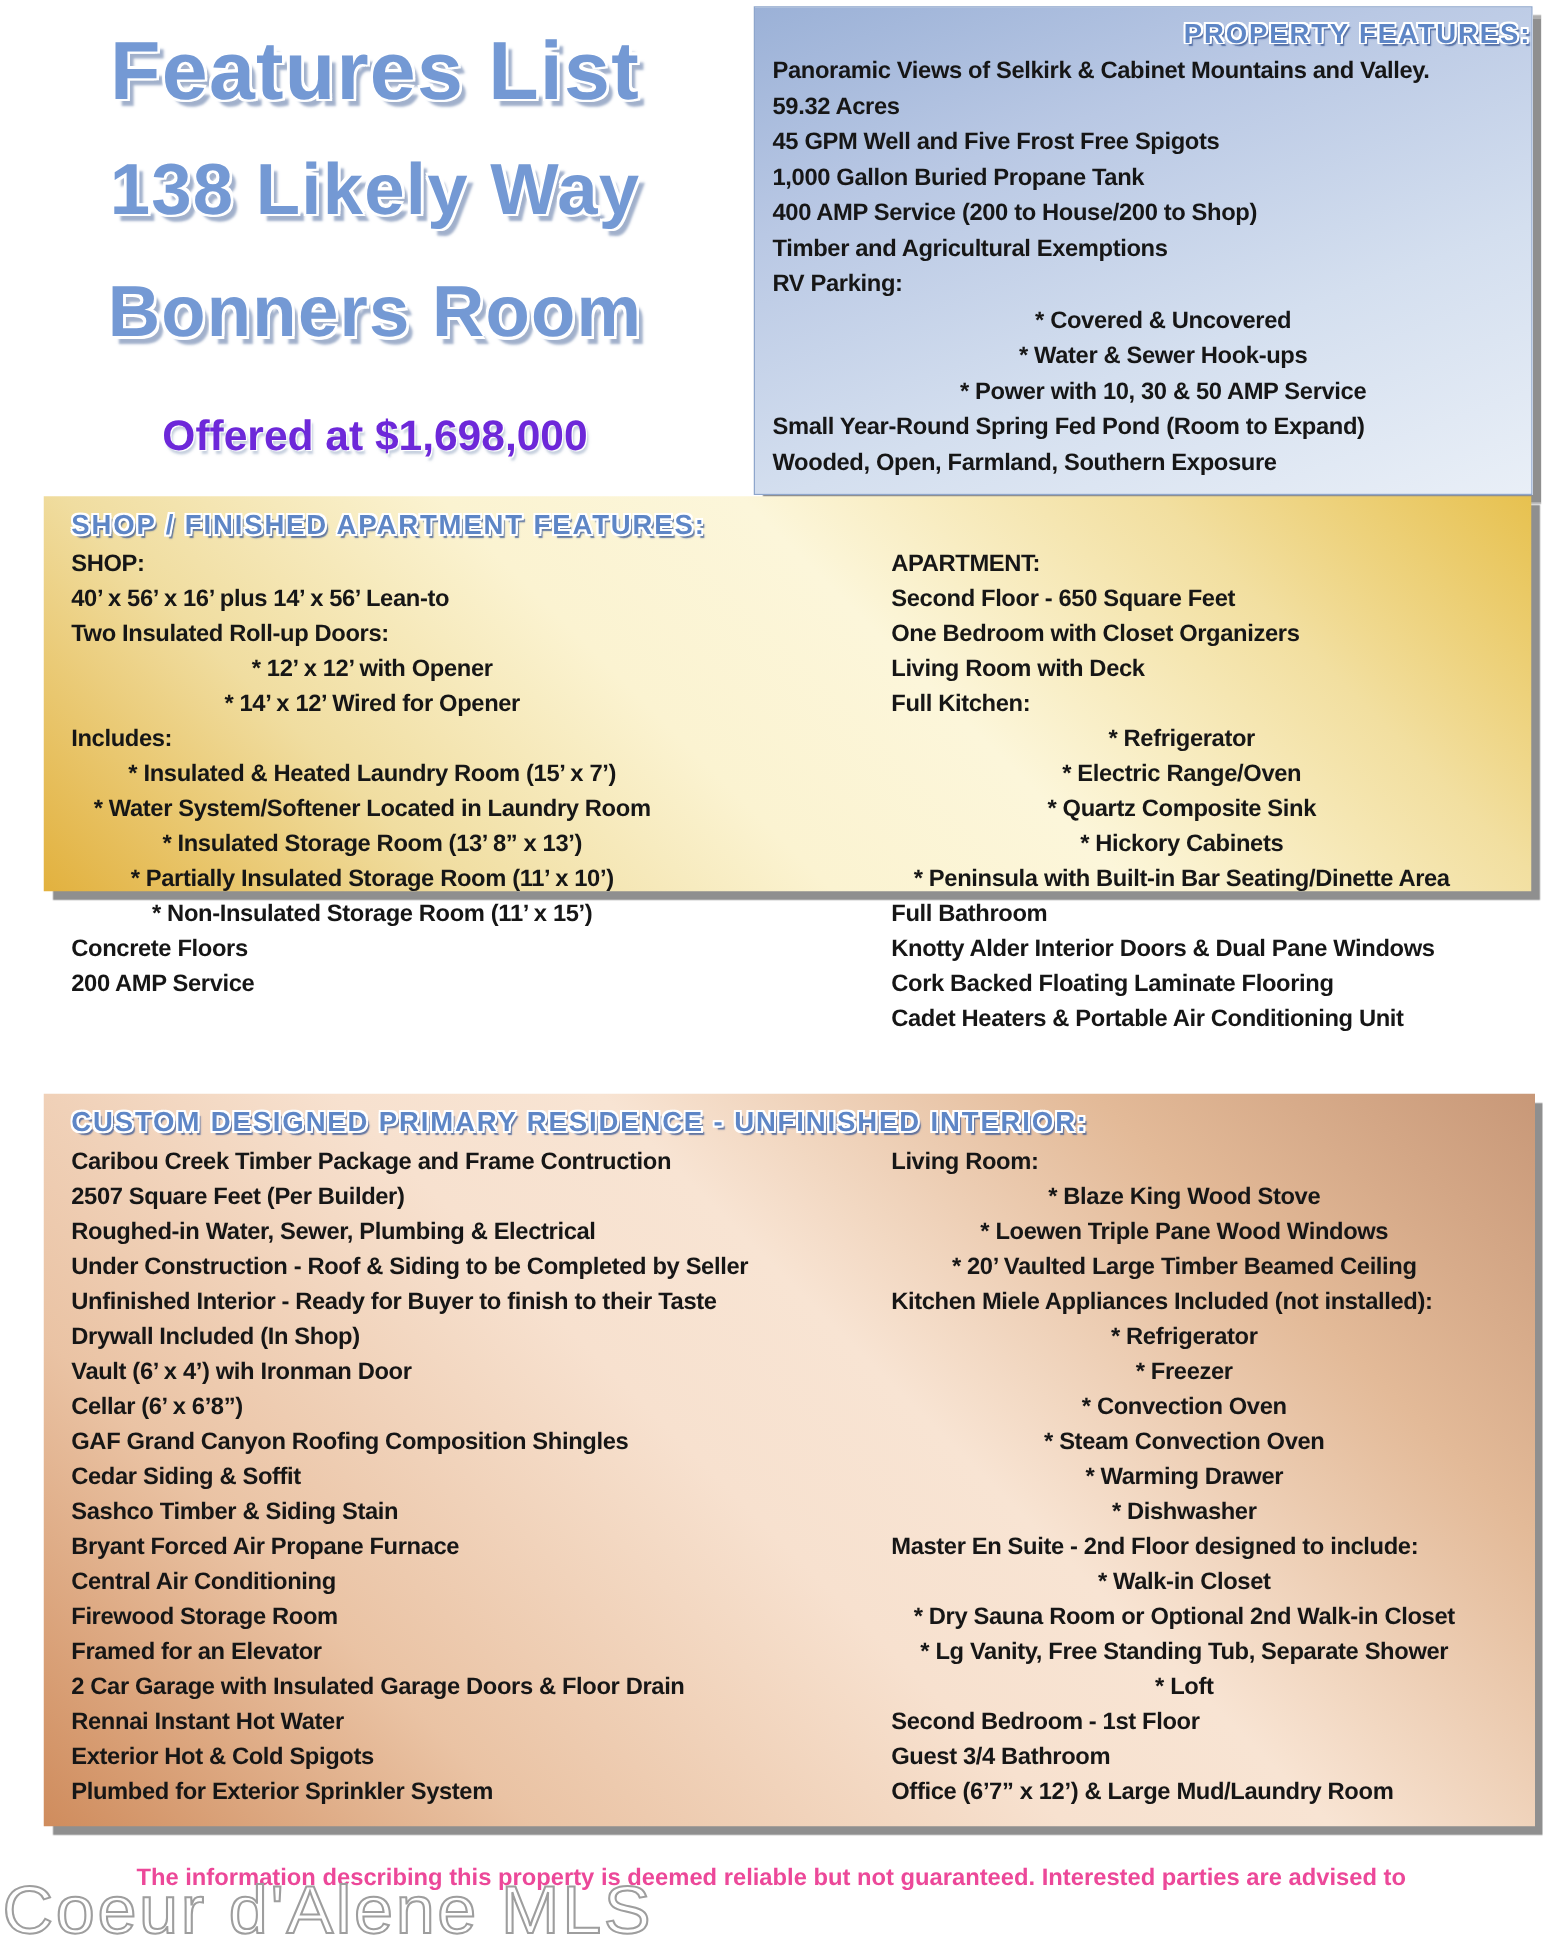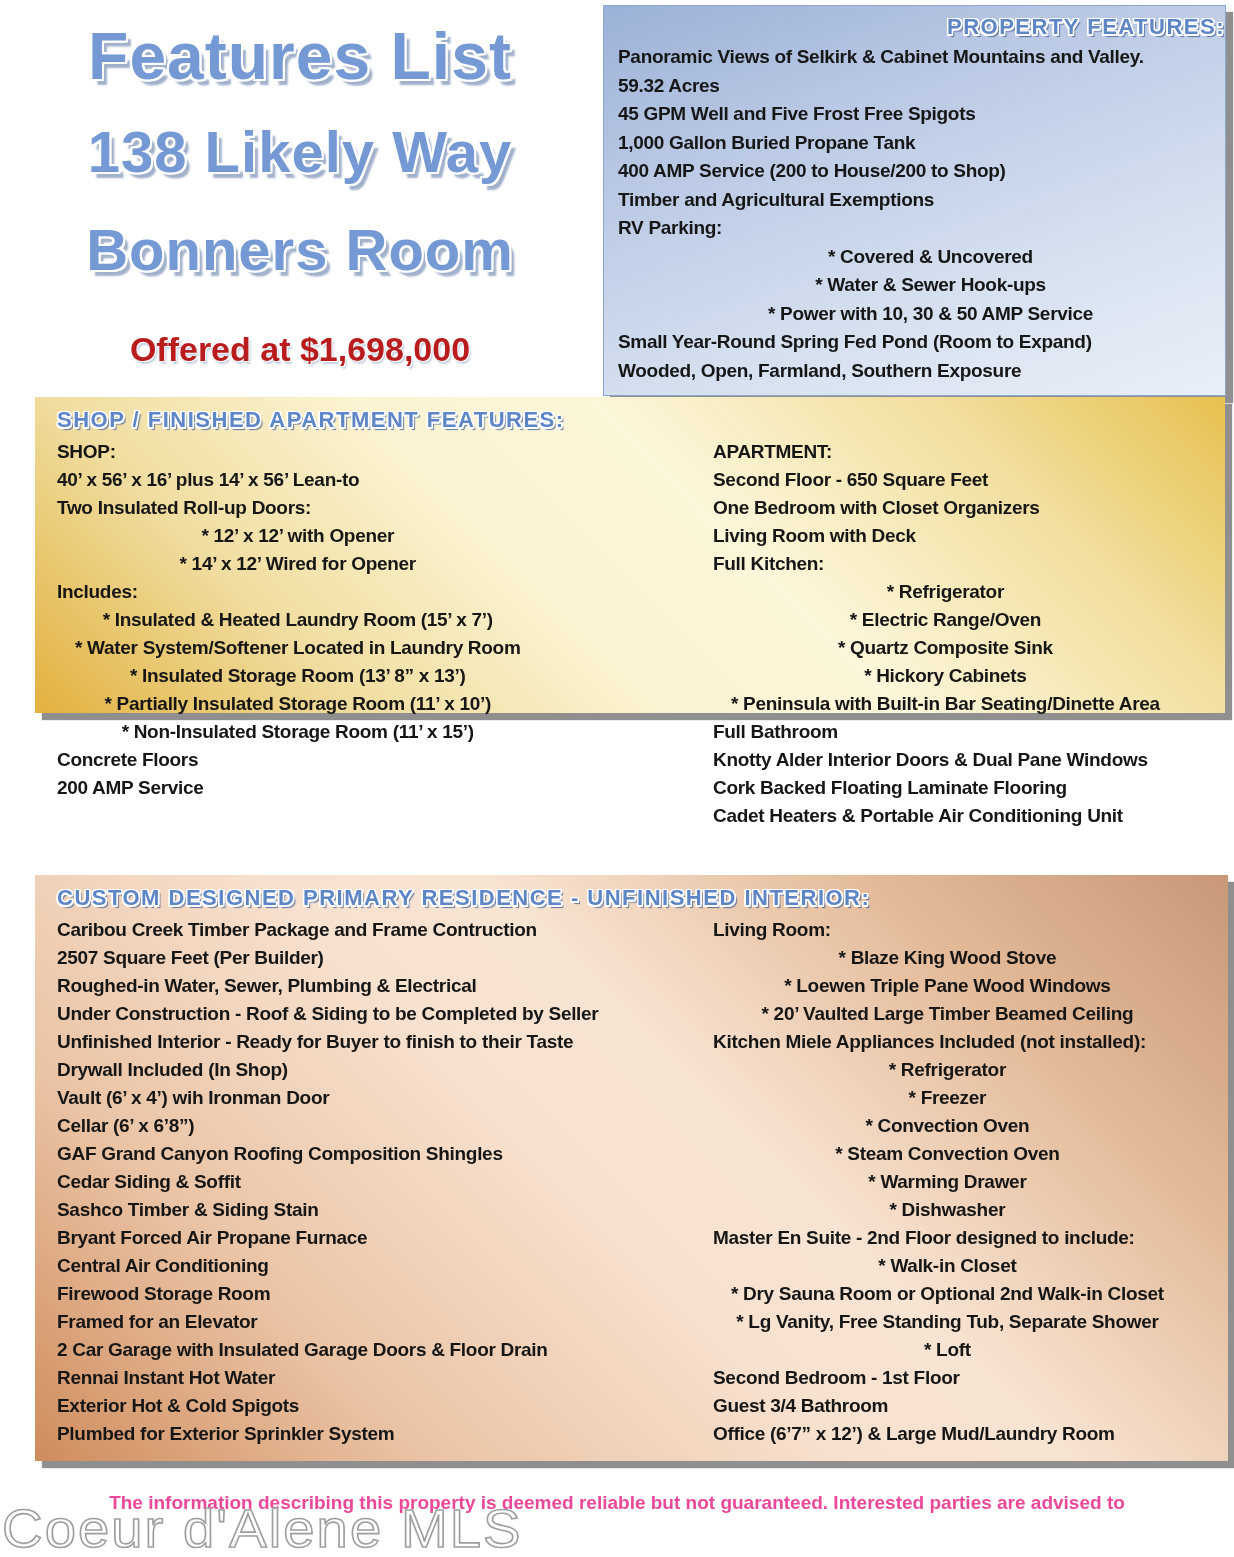--- a/index.html
+++ b/index.html
@@ -14,21 +14,21 @@
     text-shadow:
       -2px -2px 0 #ffffff, 2px -2px 0 #ffffff, -2px 2px 0 #ffffff, 2px 2px 0 #ffffff,
       0 -2px 0 #ffffff, 0 2px 0 #ffffff, -2px 0 0 #ffffff, 2px 0 0 #ffffff,
       5px 6px 2px rgba(130,150,185,0.75);
   }
   .t1{top:18px;font-size:66px;}
   .t2{top:118px;font-size:58px;}
   .t3{top:216px;font-size:58px;}
   .price{
     position:absolute;left:0;top:330px;width:600px;text-align:center;
-    font-size:34px;font-weight:700;color:#b91c1c;
+    font-size:34px;font-weight:700;color:#6d28d9;
     text-shadow:1px 1px 0 #ffffff, 2px 3px 2px rgba(140,160,190,0.5);
   }
   
   .gbox{position:absolute;box-shadow:7px 7px 1px #8f8f8f;}
   .box-blue{
     left:603px;top:5px;width:623px;height:391px;
     background:linear-gradient(160deg,#9bb1d7 0%,#b9c8e4 30%,#d4dfef 65%,#e9eff7 100%);
     border:1px solid #8ea6cc;box-sizing:border-box;padding:8px 0 0 14px;
   }
   .box-gold{

